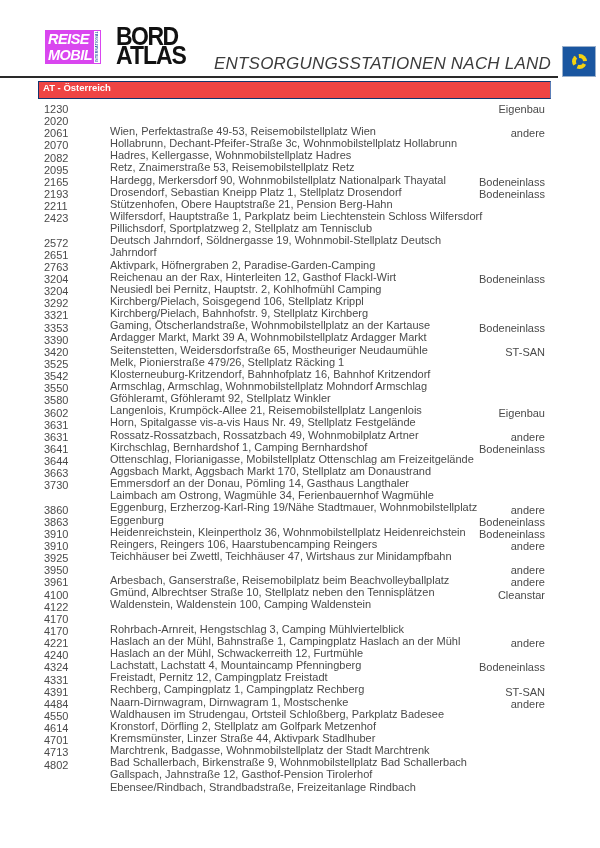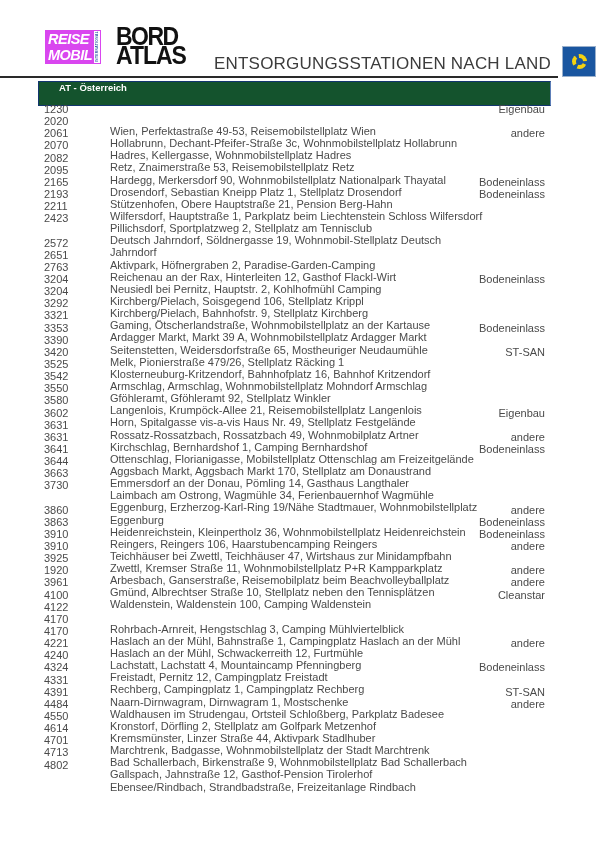--- a/index.html
+++ b/index.html
@@ -51,20 +51,21 @@
     letter-spacing: -1.5px;
     transform: scaleY(1.12);
     transform-origin: top left;
   }
   .logo-bordatlas .ba-line2 { margin-top: -2px; letter-spacing: -1px; }
   .page-title {
     position: absolute; left: 214px; top: 54px;
     font-size: 17px; letter-spacing: 0.2px;
     color: #3c3c3c;
     white-space: nowrap;
+    font-style: italic;
   }
   .eu-icon {
     position: absolute; left: 562px; top: 46px;
     width: 34px; height: 31px;
     background: #1a56a0;
     border: 1px solid #9ab0cc;
     display: flex; align-items: center; justify-content: center;
   }
   .eu-ring {
     width: 15px; height: 15px;
@@ -72,29 +73,29 @@
     border: 4.5px dashed #f5d20f;
   }
   .header-rule {
     position: absolute; left: 0; top: 76px;
     width: 558px; height: 2px; background: #2a2a2a;
   }
 
   
   .section-band {
     position: absolute; left: 38px; top: 81px;
-    width: 513px; height: 25px;
-    background: #14532d;
+    width: 513px; height: 18px;
+    background: #ef4444;
     border: 1px solid #12356e;
     border-right-color: #5d7fb8;
     color: #ffffff;
     font-size: 9.5px;
     font-weight: bold;
     line-height: 12px;
-    padding-left: 20px;
+    padding-left: 4px;
   }
 
   
   .entries {
     position: absolute; left: 44px; top: 103px;
     width: 501px;
   }
   .row {
     position: relative;
     padding-left: 66px;
@@ -167,23 +168,23 @@
       <div class="row"><span class="code">3631</span><span class="desc">Kirchschlag, Bernhardshof 1, Camping Bernhardshof</span><span class="station"></span></div>
       <div class="row"><span class="code">3631</span><span class="desc">Ottenschlag, Florianigasse, Mobilstellplatz Ottenschlag am Freizeitgelände</span><span class="station">andere</span></div>
       <div class="row"><span class="code">3641</span><span class="desc">Aggsbach Markt, Aggsbach Markt 170, Stellplatz am Donaustrand</span><span class="station">Bodeneinlass</span></div>
       <div class="row"><span class="code">3644</span><span class="desc">Emmersdorf an der Donau, Pömling 14, Gasthaus Langthaler</span><span class="station"></span></div>
       <div class="row"><span class="code">3663</span><span class="desc">Laimbach am Ostrong, Wagmühle 34, Ferienbauernhof Wagmühle</span><span class="station"></span></div>
       <div class="row"><span class="code">3730</span><span class="desc">Eggenburg, Erzherzog-Karl-Ring 19/Nähe Stadtmauer, Wohnmobilstellplatz</span><span class="station"></span></div>
       <div class="row"><span class="code"></span><span class="desc">Eggenburg</span><span class="station"></span></div>
       <div class="row"><span class="code">3860</span><span class="desc">Heidenreichstein, Kleinpertholz 36, Wohnmobilstellplatz Heidenreichstein</span><span class="station">andere</span></div>
       <div class="row"><span class="code">3863</span><span class="desc">Reingers, Reingers 106, Haarstubencamping Reingers</span><span class="station">Bodeneinlass</span></div>
       <div class="row"><span class="code">3910</span><span class="desc">Teichhäuser bei Zwettl, Teichhäuser 47, Wirtshaus zur Minidampfbahn</span><span class="station">Bodeneinlass</span></div>
-      <div class="row"><span class="code">3910</span><span class="desc">Zwettl, Kremser Straße 11, Wohnmobilstellplatz P+R Kampparkplatz</span><span class="station">andere</span></div>
+      <div class="row"><span class="code">3910</span><span class="station">andere</span></div>
       <div class="row"><span class="code">3925</span><span class="desc">Arbesbach, Ganserstraße, Reisemobilplatz beim Beachvolleyballplatz</span><span class="station"></span></div>
-      <div class="row"><span class="code">1920</span><span class="desc">Gmünd, Albrechtser Straße 10, Stellplatz neben den Tennisplätzen</span><span class="station">andere</span></div>
+      <div class="row"><span class="code">3950</span><span class="desc">Gmünd, Albrechtser Straße 10, Stellplatz neben den Tennisplätzen</span><span class="station">andere</span></div>
       <div class="row"><span class="code">3961</span><span class="desc">Waldenstein, Waldenstein 100, Camping Waldenstein</span><span class="station">andere</span></div>
       <div class="row"><span class="code">4100</span><span class="station">Cleanstar</span></div>
       <div class="row"><span class="code">4122</span><span class="desc">Rohrbach-Arnreit, Hengstschlag 3, Camping Mühlviertelblick</span><span class="station"></span></div>
       <div class="row"><span class="code">4170</span><span class="desc">Haslach an der Mühl, Bahnstraße 1, Campingplatz Haslach an der Mühl</span><span class="station"></span></div>
       <div class="row"><span class="code">4170</span><span class="desc">Haslach an der Mühl, Schwackerreith 12, Furtmühle</span><span class="station"></span></div>
       <div class="row"><span class="code">4221</span><span class="desc">Lachstatt, Lachstatt 4, Mountaincamp Pfenningberg</span><span class="station">andere</span></div>
       <div class="row"><span class="code">4240</span><span class="desc">Freistadt, Pernitz 12, Campingplatz Freistadt</span><span class="station"></span></div>
       <div class="row"><span class="code">4324</span><span class="desc">Rechberg, Campingplatz 1, Campingplatz Rechberg</span><span class="station">Bodeneinlass</span></div>
       <div class="row"><span class="code">4331</span><span class="desc">Naarn-Dirnwagram, Dirnwagram 1, Mostschenke</span><span class="station"></span></div>
       <div class="row"><span class="code">4391</span><span class="desc">Waldhausen im Strudengau, Ortsteil Schloßberg, Parkplatz Badesee</span><span class="station">ST-SAN</span></div>

